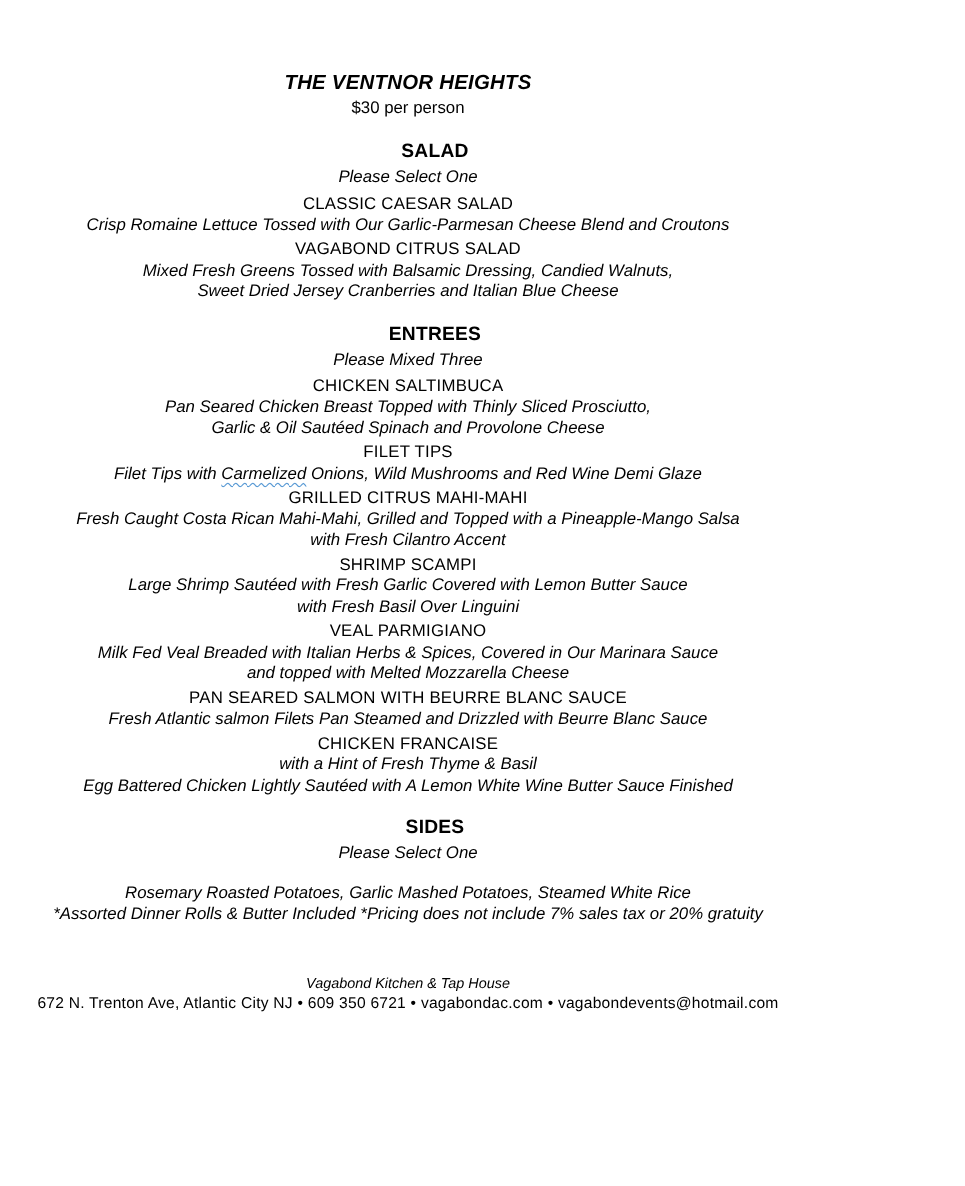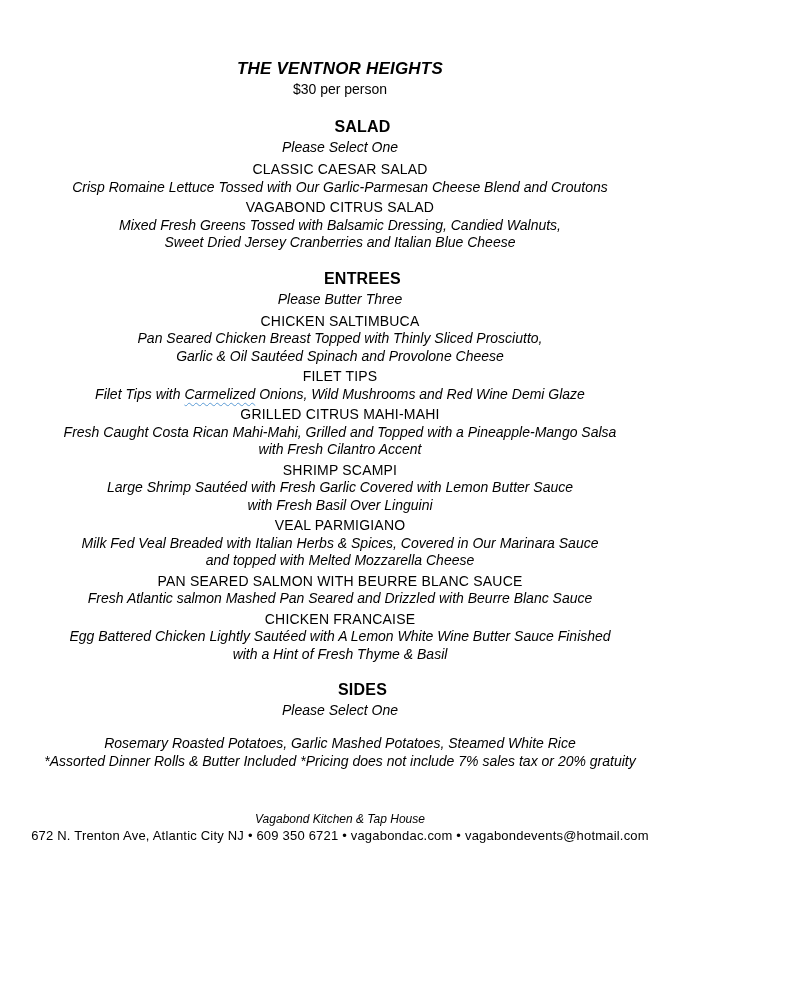--- a/index.html
+++ b/index.html
@@ -96,21 +96,21 @@
           <div class="item-line">Crisp Romaine Lettuce Tossed with Our Garlic-Parmesan Cheese Blend and Croutons</div>
         </div>
         <div class="menu-item">
           <div class="item-name">VAGABOND CITRUS SALAD</div>
           <div class="item-line">Mixed Fresh Greens Tossed with Balsamic Dressing, Candied Walnuts,</div>
           <div class="item-line">Sweet Dried Jersey Cranberries and Italian Blue Cheese</div>
         </div>
       </section>
       <section class="section">
         <h2 class="section-title">ENTREES</h2>
-        <div class="section-instruction">Please Butter Three</div>
+        <div class="section-instruction">Please Mixed Three</div>
         <div class="menu-item">
           <div class="item-name">CHICKEN SALTIMBUCA</div>
           <div class="item-line">Pan Seared Chicken Breast Topped with Thinly Sliced Prosciutto,</div>
           <div class="item-line">Garlic &amp; Oil Sautéed Spinach and Provolone Cheese</div>
         </div>
         <div class="menu-item">
           <div class="item-name">FILET TIPS</div>
           <div class="item-line"><span>Filet Tips with </span><span class="squiggle">Carmelized</span><span> Onions, Wild Mushrooms and Red Wine Demi Glaze</span></div>
         </div>
         <div class="menu-item">
@@ -123,26 +123,26 @@
           <div class="item-line">Large Shrimp Sautéed with Fresh Garlic Covered with Lemon Butter Sauce</div>
           <div class="item-line">with Fresh Basil Over Linguini</div>
         </div>
         <div class="menu-item">
           <div class="item-name">VEAL PARMIGIANO</div>
           <div class="item-line">Milk Fed Veal Breaded with Italian Herbs &amp; Spices, Covered in Our Marinara Sauce</div>
           <div class="item-line">and topped with Melted Mozzarella Cheese</div>
         </div>
         <div class="menu-item">
           <div class="item-name">PAN SEARED SALMON WITH BEURRE BLANC SAUCE</div>
-          <div class="item-line">Fresh Atlantic salmon Mashed Pan Seared and Drizzled with Beurre Blanc Sauce</div>
+          <div class="item-line">Fresh Atlantic salmon Filets Pan Steamed and Drizzled with Beurre Blanc Sauce</div>
         </div>
         <div class="menu-item">
           <div class="item-name">CHICKEN FRANCAISE</div>
+          <div class="item-line">with a Hint of Fresh Thyme &amp; Basil</div>
           <div class="item-line">Egg Battered Chicken Lightly Sautéed with A Lemon White Wine Butter Sauce Finished</div>
-          <div class="item-line">with a Hint of Fresh Thyme &amp; Basil</div>
         </div>
       </section>
       <section class="section">
         <h2 class="section-title">SIDES</h2>
         <div class="section-instruction">Please Select One</div>
         <div class="menu-item no-name">
           <div class="item-line">Rosemary Roasted Potatoes, Garlic Mashed Potatoes, Steamed White Rice</div>
           <div class="item-line">*Assorted Dinner Rolls &amp; Butter Included *Pricing does not include 7% sales tax or 20% gratuity</div>
         </div>
       </section>

